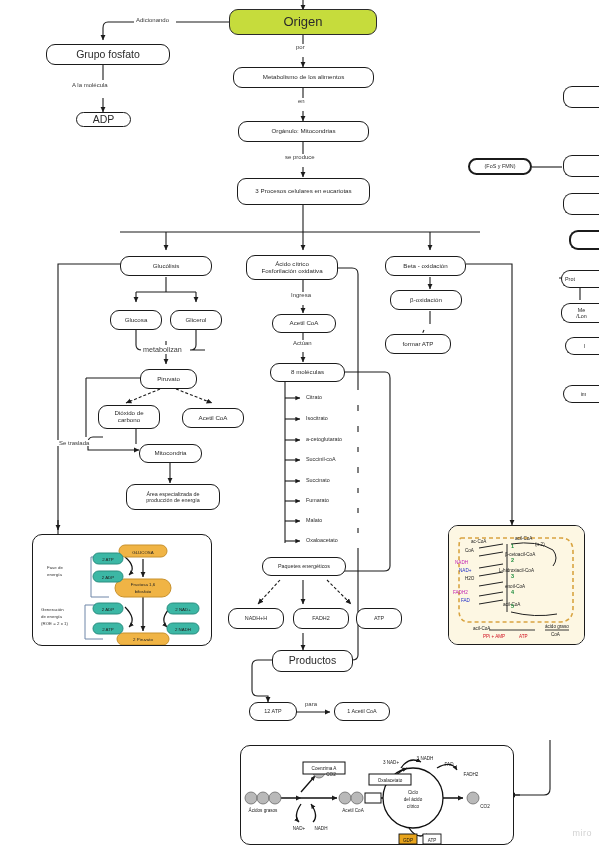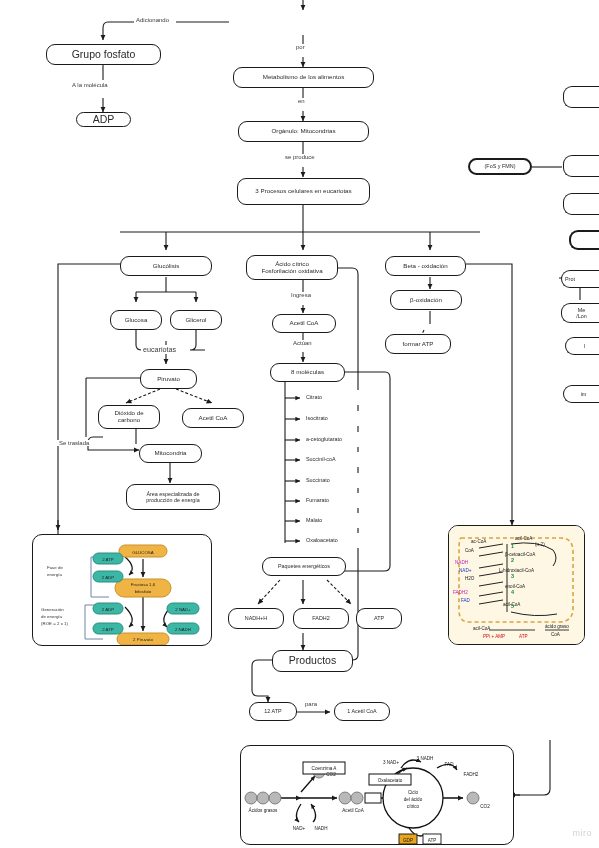--- a/index.html
+++ b/index.html
@@ -128,22 +128,23 @@
 
       <path d="M559,278 L575,278 Q580,278 580,284 L580,300"></path>
 
       <path d="M514,795 L544,795 Q550,795 550,789 L550,740"></path>
       <path d="M520,795 L510,795" marker-end="url(#ah)"></path>
 
       <path d="M58,520 L58,534"></path>
     </g>
   </svg>
 
-
-  <div class="node n-lg" style="left:46px;top:44px;width:115px;height:21px;">Grupo fosfato</div>
+  <div class="node accent n-xl" style="left:229px;top:9px;width:148px;height:26px;">Origen</div>
+
+  <div class="node n-lg" style="left:46px;top:44px;width:124px;height:21px;">Grupo fosfato</div>
 
   <div class="node n-lg" style="left:76px;top:112px;width:55px;height:15px;">ADP</div>
 
   <div class="node n-sm" style="left:233px;top:67px;width:141px;height:21px;">Metabolismo de los alimentos</div>
 
   <div class="node n-sm" style="left:238px;top:121px;width:131px;height:21px;">Orgánulo: Mitocondrias</div>
 
   <div class="node n-sm" style="left:237px;top:178px;width:133px;height:27px;">3 Procesos celulares en eucariotas</div>
 
   <div class="node n-sm" style="left:120px;top:256px;width:92px;height:20px;">Glucólisis</div>
@@ -218,21 +219,21 @@
   <div class="node n-xs cut" style="left:565px;top:337px;width:38px;height:18px;">l</div>
   <div class="node n-xs cut" style="left:563px;top:385px;width:40px;height:18px;">im</div>
 
   <div class="lbl" style="left:134px;top:17px;">Adicionando</div>
   <div class="lbl" style="left:70px;top:82px;">A la molécula</div>
   <div class="lbl" style="left:294px;top:44px;">por</div>
   <div class="lbl" style="left:296px;top:98px;">en</div>
   <div class="lbl" style="left:283px;top:154px;">se produce</div>
   <div class="lbl" style="left:289px;top:292px;">Ingresa</div>
   <div class="lbl" style="left:291px;top:340px;">Actúan</div>
-  <div class="lbl lg" style="left:141px;top:345px;">eucariotas</div>
+  <div class="lbl lg" style="left:141px;top:345px;">metabolizan</div>
   <div class="lbl" style="left:57px;top:440px;">Se traslada</div>
   <div class="lbl" style="left:303px;top:701px;">para</div>
 
   <div class="imgbox" style="left:32px;top:534px;width:180px;height:112px;">
     <svg viewBox="0 0 180 112" width="180" height="112">
       <g stroke="#6f86a8" stroke-width="1" fill="none">
         <path d="M58,22 L58,62"></path>
         <path d="M58,22 L76,22"></path>
         <path d="M58,62 L76,62"></path>
         <path d="M52,70 L52,104"></path>

